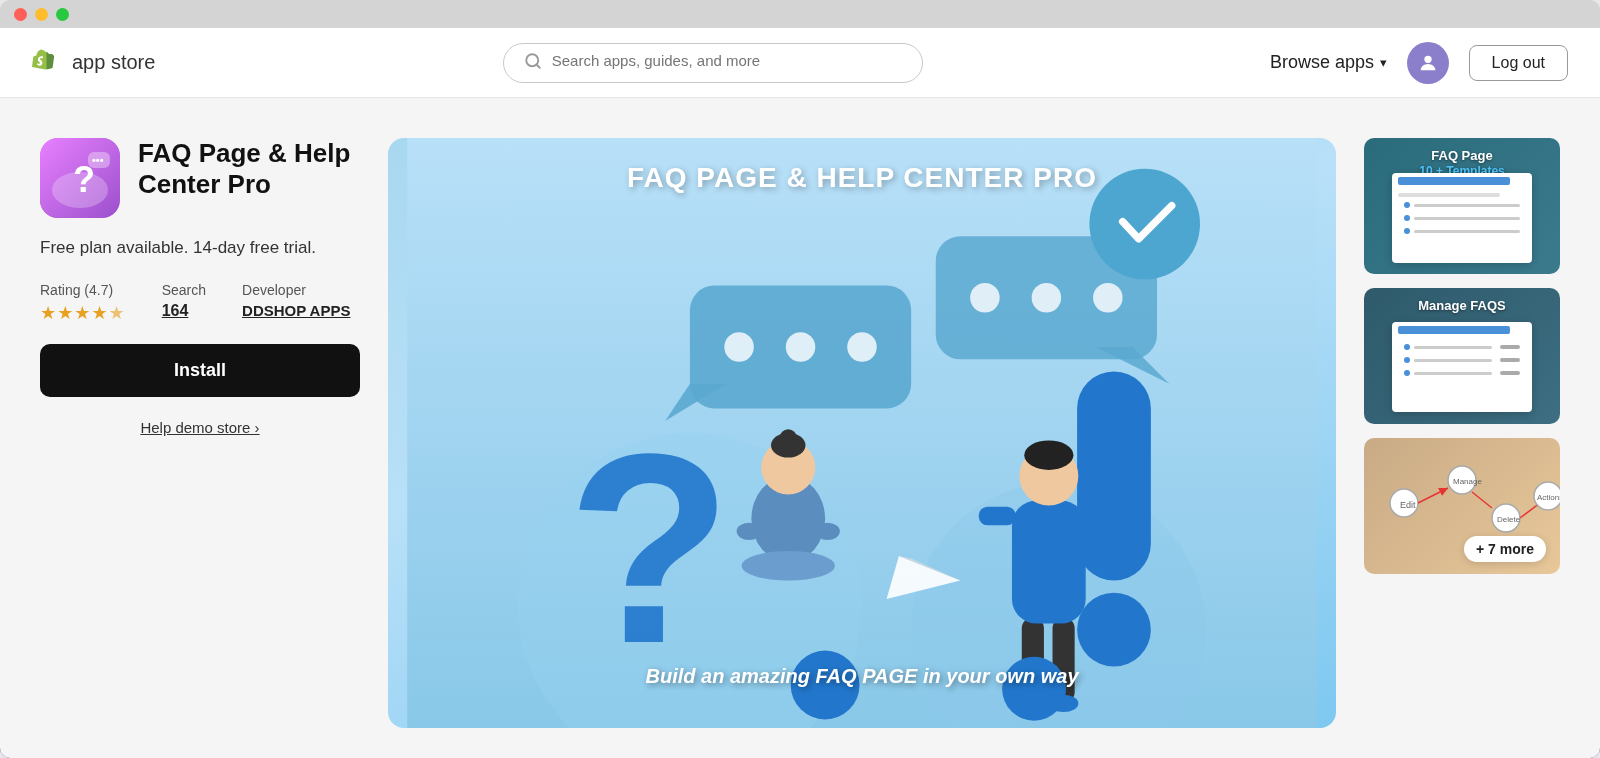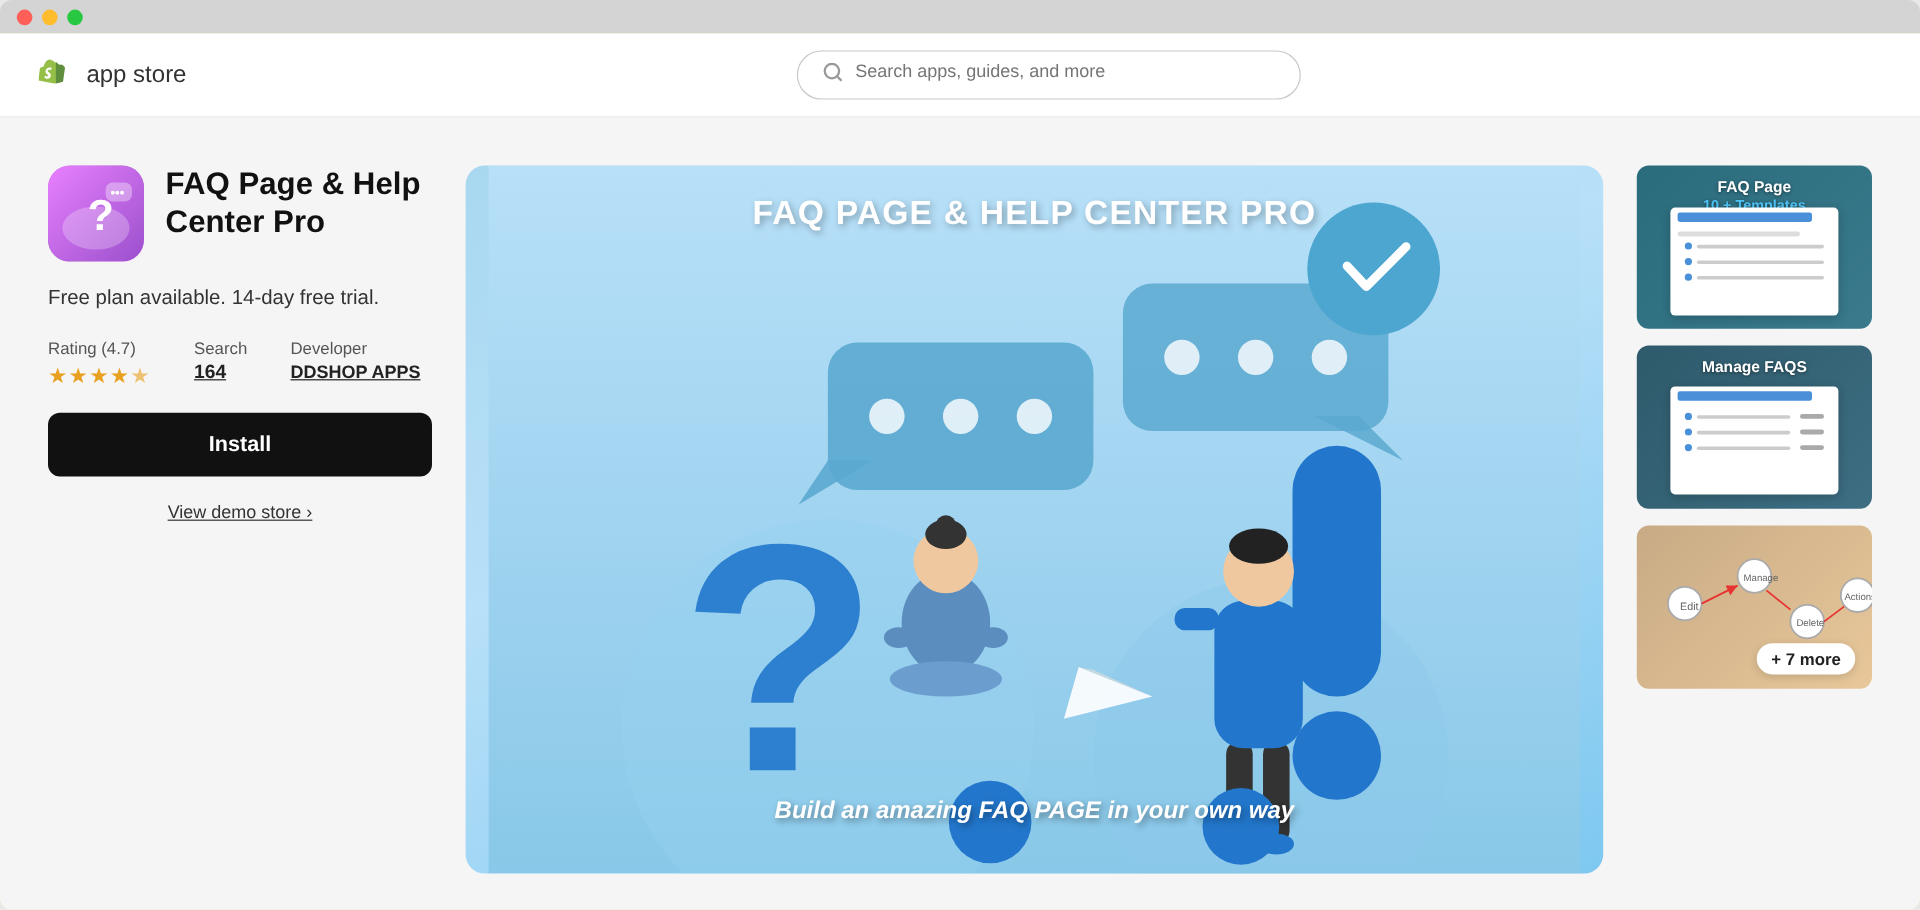--- a/index.html
+++ b/index.html
@@ -20,21 +20,21 @@
       padding: 0 14px;
       gap: 8px;
       border-radius: 10px 10px 0 0;
     }
     .dot { width: 13px; height: 13px; border-radius: 50%; }
     .dot-red { background: #ff5f57; }
     .dot-yellow { background: #ffbd2e; }
     .dot-green { background: #28c840; }
 
     .window-body {
-      background: #fef9c3;
+      background: #4c1d95;
       height: calc(758px - 28px);
       border-radius: 0 0 10px 10px;
       overflow: hidden;
       display: flex;
       flex-direction: column;
     }
 
     
     .header {
       background: #ffffff;
@@ -393,20 +393,35 @@
         <span class="search-icon-svg">
           <svg width="18" height="18" viewBox="0 0 24 24" fill="none" stroke="#999" stroke-width="2.5" stroke-linecap="round" stroke-linejoin="round">
             <circle cx="11" cy="11" r="8"></circle>
               <line x1="21" y1="21" x2="16.65" y2="16.65"></line>
           </svg>
         </span>
         <input class="search-input" type="text" placeholder="Search apps, guides, and more" style="">
       </div>
     </div>
 
+    <div class="header-right">
+      <button class="browse-apps-btn">
+        <span>Browse apps</span>
+        <span class="chevron-down">▾</span>
+      </button>
+
+      <div class="avatar-circle">
+        <svg width="22" height="22" viewBox="0 0 24 24" fill="white">
+          <circle cx="12" cy="8" r="4"></circle>
+            <path d="M4 20c0-4 3.6-7 8-7s8 3 8 7"></path>
+        </svg>
+      </div>
+
+      <button class="logout-btn">Log out</button>
+    </div>
   </header>
 
   <div class="main-content">
 
     <div class="left-panel">
 
       <div class="app-identity">
 
         <div class="app-icon">
           <svg width="80" height="80" viewBox="0 0 80 80">
@@ -441,21 +456,21 @@
           <span class="meta-label">Search</span>
           <span class="reviews-count">164</span>
         </div>
         <div class="developer-block">
           <span class="meta-label">Developer</span>
           <span class="developer-name">DDSHOP APPS</span>
         </div>
       </div>
 
       <button class="install-btn">Install</button>
-      <div class="demo-link">View demo store ›</div>
+      <div class="demo-link">Help demo store ›</div>
 
     </div>
 
     <div class="center-panel">
       <div class="main-screenshot">
 
         <svg class="illustration-svg" viewBox="0 0 740 480" xmlns="http://www.w3.org/2000/svg">
 
           <defs>
             <linearGradient id="bgGrad" x1="0%" y1="0%" x2="0%" y2="100%">

